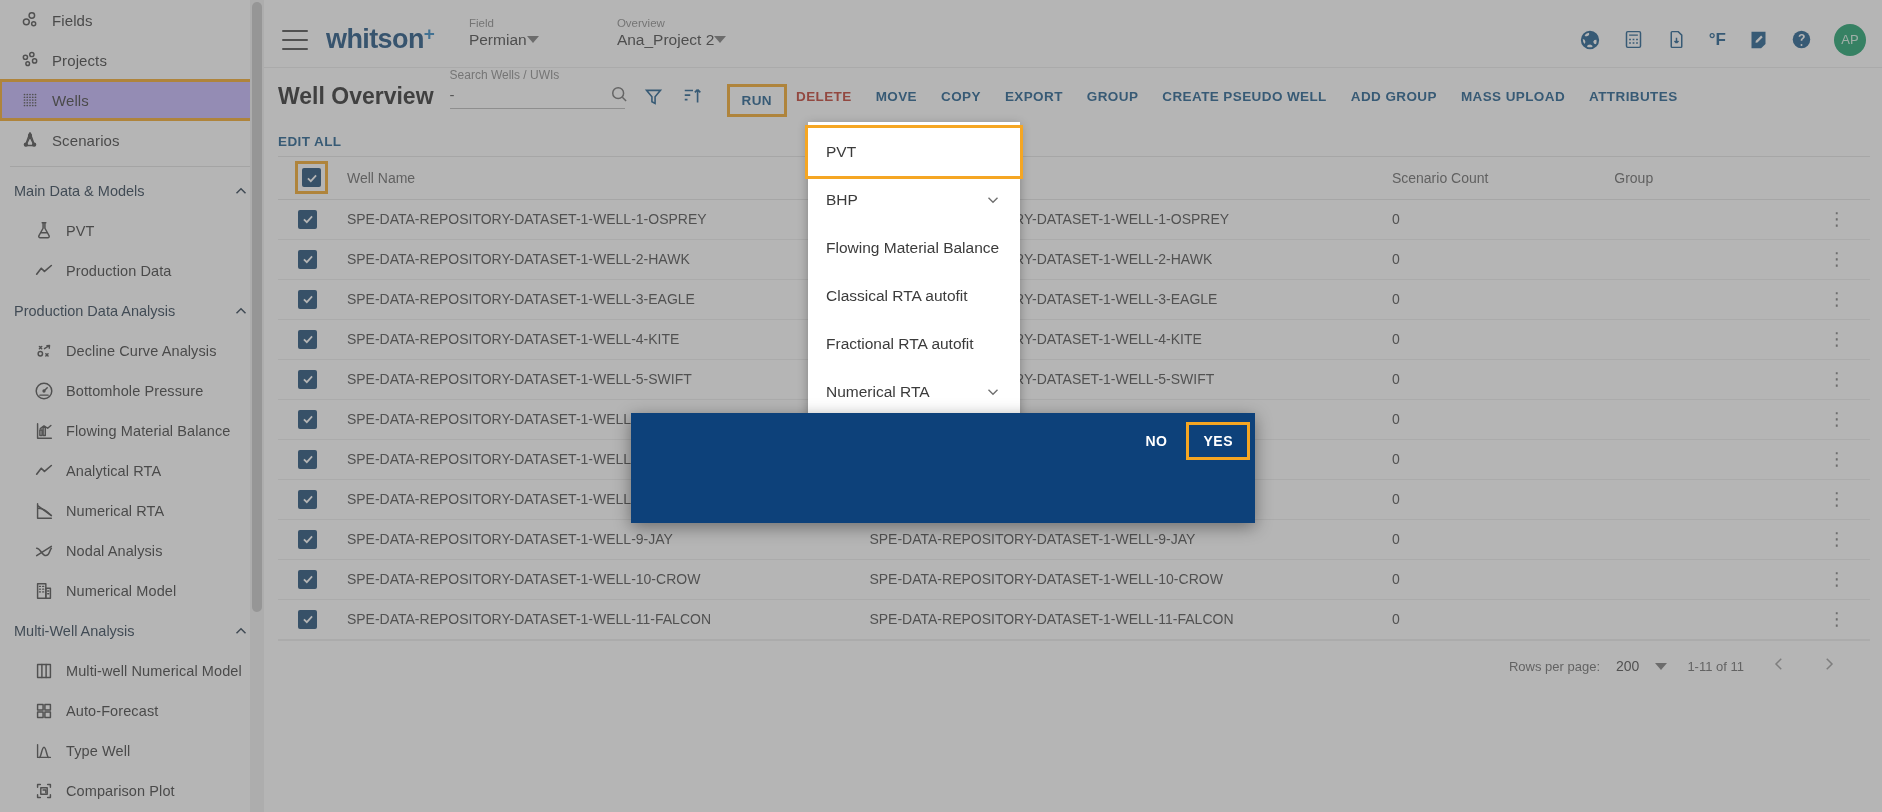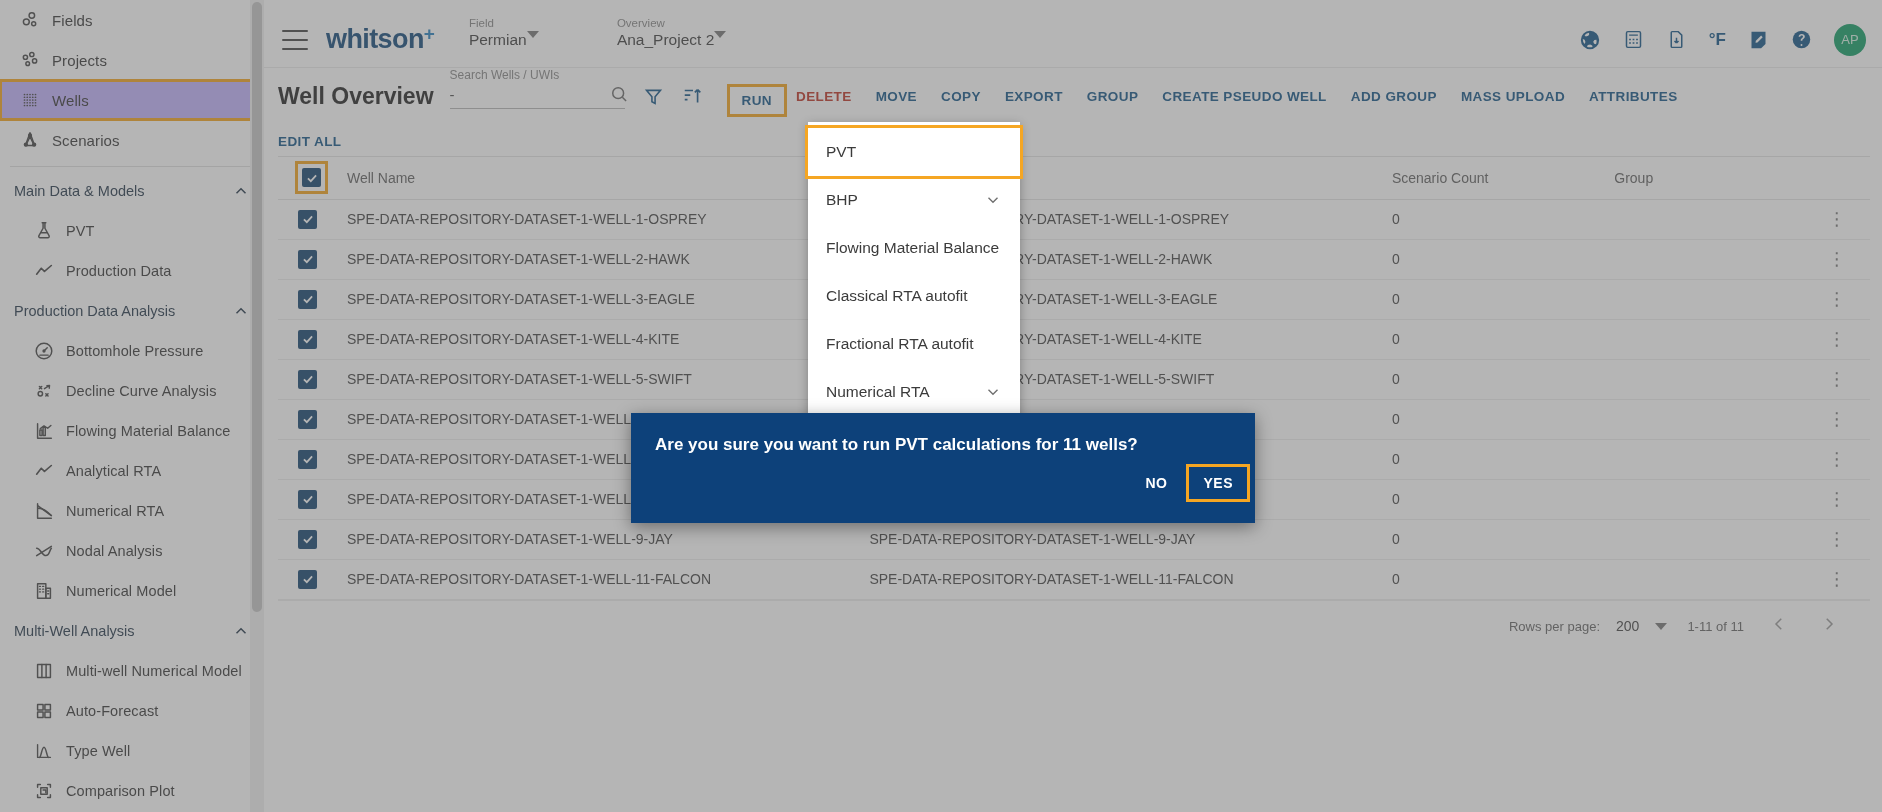--- a/index.html
+++ b/index.html
@@ -60,21 +60,21 @@
     border-bottom: 1px solid #ececec;
   }
   .burger { width: 26px; height: 20px; display: flex; flex-direction: column; justify-content: space-between; cursor: pointer; }
   .burger i { display: block; height: 2px; background: #4a4a4a; border-radius: 1px; }
   .brand { margin-left: 18px; display: flex; align-items: flex-start; }
   .brand .word { font-size: 27px; font-weight: bold; color: #1b4f7e; letter-spacing: -0.6px; line-height: 1; }
   .brand .plus { font-size: 19px; font-weight: bold; color: #2e86c1; line-height: 1; margin-top: -2px; }
 
   .selector { margin-left: 34px; position: relative; min-width: 100px; }
   .selector .cap { font-size: 11.5px; color: #8a8a8a; position: absolute; top: -14px; left: 0; }
-  .selector .row { display: flex; align-items: flex-start; }
+  .selector .row { display: flex; align-items: center; }
   .selector .val { font-size: 15.5px; color: #444; white-space: nowrap; }
   .caret { width: 0; height: 0; border-left: 6px solid transparent; border-right: 6px solid transparent; border-top: 7px solid #7b7b7b; }
 
   .topright { margin-left: auto; display: flex; align-items: center; gap: 22px; }
   .tricon { color: #1b5a8a; display: flex; align-items: center; justify-content: center; cursor: pointer; }
   .degf { font-size: 17px; color: #1b5a8a; font-weight: bold; }
   .avatar {
     width: 32px; height: 32px; border-radius: 50%; background: #19a06a;
     color: #d8f3e6; font-size: 13px; display: flex; align-items: center; justify-content: center;
   }
@@ -260,38 +260,38 @@
         </div>
         <div class="group-head">
           <span class="gtitle">Production Data Analysis</span>
           <span class="chev"><svg width="18" height="18" viewBox="0 0 24 24" fill="none" stroke="currentColor" stroke-width="2">
               <path d="m6 15 6-6 6 6"></path>
             </svg></span>
         </div>
         <div class="nav-item sub">
           <span class="ic">
             <svg width="22" height="22" viewBox="0 0 24 24" fill="none" stroke="currentColor" stroke-width="1.6" stroke-linecap="round" stroke-linejoin="round">
+              <path d="M7 7 9.5 9.5M9.5 7 7 9.5"></path>
+              <circle cx="8" cy="15" r="2.4"></circle>
+              <path d="M12.5 9.5 18 6m0 0-2.8.3M18 6l-.3 2.9"></path>
+              <path d="M14 15l2.4 2.4M16.4 15 14 17.4"></path>
+            </svg>
+          </span>
+          <span class="lbl">Decline Curve Analysis</span>
+        </div>
+        <div class="nav-item sub">
+          <span class="ic">
+            <svg width="22" height="22" viewBox="0 0 24 24" fill="none" stroke="currentColor" stroke-width="1.6" stroke-linecap="round" stroke-linejoin="round">
               <circle cx="12" cy="12" r="8.5"></circle>
               <path d="M12 12 15.5 8.5"></path>
               <circle cx="12" cy="12" r="1" fill="currentColor"></circle>
               <path d="M7.5 16.5h9"></path>
             </svg>
           </span>
           <span class="lbl">Bottomhole Pressure</span>
-        </div>
-        <div class="nav-item sub">
-          <span class="ic">
-            <svg width="22" height="22" viewBox="0 0 24 24" fill="none" stroke="currentColor" stroke-width="1.6" stroke-linecap="round" stroke-linejoin="round">
-              <path d="M7 7 9.5 9.5M9.5 7 7 9.5"></path>
-              <circle cx="8" cy="15" r="2.4"></circle>
-              <path d="M12.5 9.5 18 6m0 0-2.8.3M18 6l-.3 2.9"></path>
-              <path d="M14 15l2.4 2.4M16.4 15 14 17.4"></path>
-            </svg>
-          </span>
-          <span class="lbl">Decline Curve Analysis</span>
         </div>
         <div class="nav-item sub">
           <span class="ic">
             <svg width="22" height="22" viewBox="0 0 24 24" fill="none" stroke="currentColor" stroke-width="1.6" stroke-linecap="round" stroke-linejoin="round">
               <path d="M5 4v16h15"></path>
               <rect x="7.5" y="11" width="2.4" height="6"></rect>
               <rect x="11" y="8" width="2.4" height="9"></rect>
               <path d="M8 9.5 12 6.5l4 2.5 3.5-3"></path>
             </svg>
           </span>
@@ -650,20 +650,34 @@
               <td class="c-more"><span class="kebab">⋮</span></td>
             </tr>
             <tr>
               <td class="c-chk">
                 <span class="chk">
                   <svg viewBox="0 0 24 24" fill="none" stroke="#ffffff" stroke-width="3">
                     <path d="m5 12.5 5 5 9-10"></path>
                   </svg>
                 </span>
               </td>
+              <td>SPE-DATA-REPOSITORY-DATASET-1-WELL-10-CROW</td>
+              <td>SPE-DATA-REPOSITORY-DATASET-1-WELL-10-CROW</td>
+              <td>0</td>
+              <td></td>
+              <td class="c-more"><span class="kebab">⋮</span></td>
+            </tr>
+            <tr>
+              <td class="c-chk">
+                <span class="chk">
+                  <svg viewBox="0 0 24 24" fill="none" stroke="#ffffff" stroke-width="3">
+                    <path d="m5 12.5 5 5 9-10"></path>
+                  </svg>
+                </span>
+              </td>
               <td>SPE-DATA-REPOSITORY-DATASET-1-WELL-11-FALCON</td>
               <td>SPE-DATA-REPOSITORY-DATASET-1-WELL-11-FALCON</td>
               <td>0</td>
               <td></td>
               <td class="c-more"><span class="kebab">⋮</span></td>
             </tr>
           </tbody>
       </table>
     </div>
 
@@ -714,20 +728,19 @@
         <span>Numerical RTA</span>
         <span class="mchev">
           <svg width="18" height="18" viewBox="0 0 24 24" fill="none" stroke="currentColor" stroke-width="1.8">
             <path d="m6 9 6 6 6-6"></path>
           </svg>
         </span>
       </div>
     </div>
 
   <div class="dialog">
-    <div class="dlg-msg">Are you sure you want to run PVT calculations for 11 wells?</div>
     <div class="dlg-btns">
       <button class="dbtn">NO</button>
       <button class="dbtn hl">YES</button>
     </div>
   </div>
 
 </div>
 
 </body></html>

